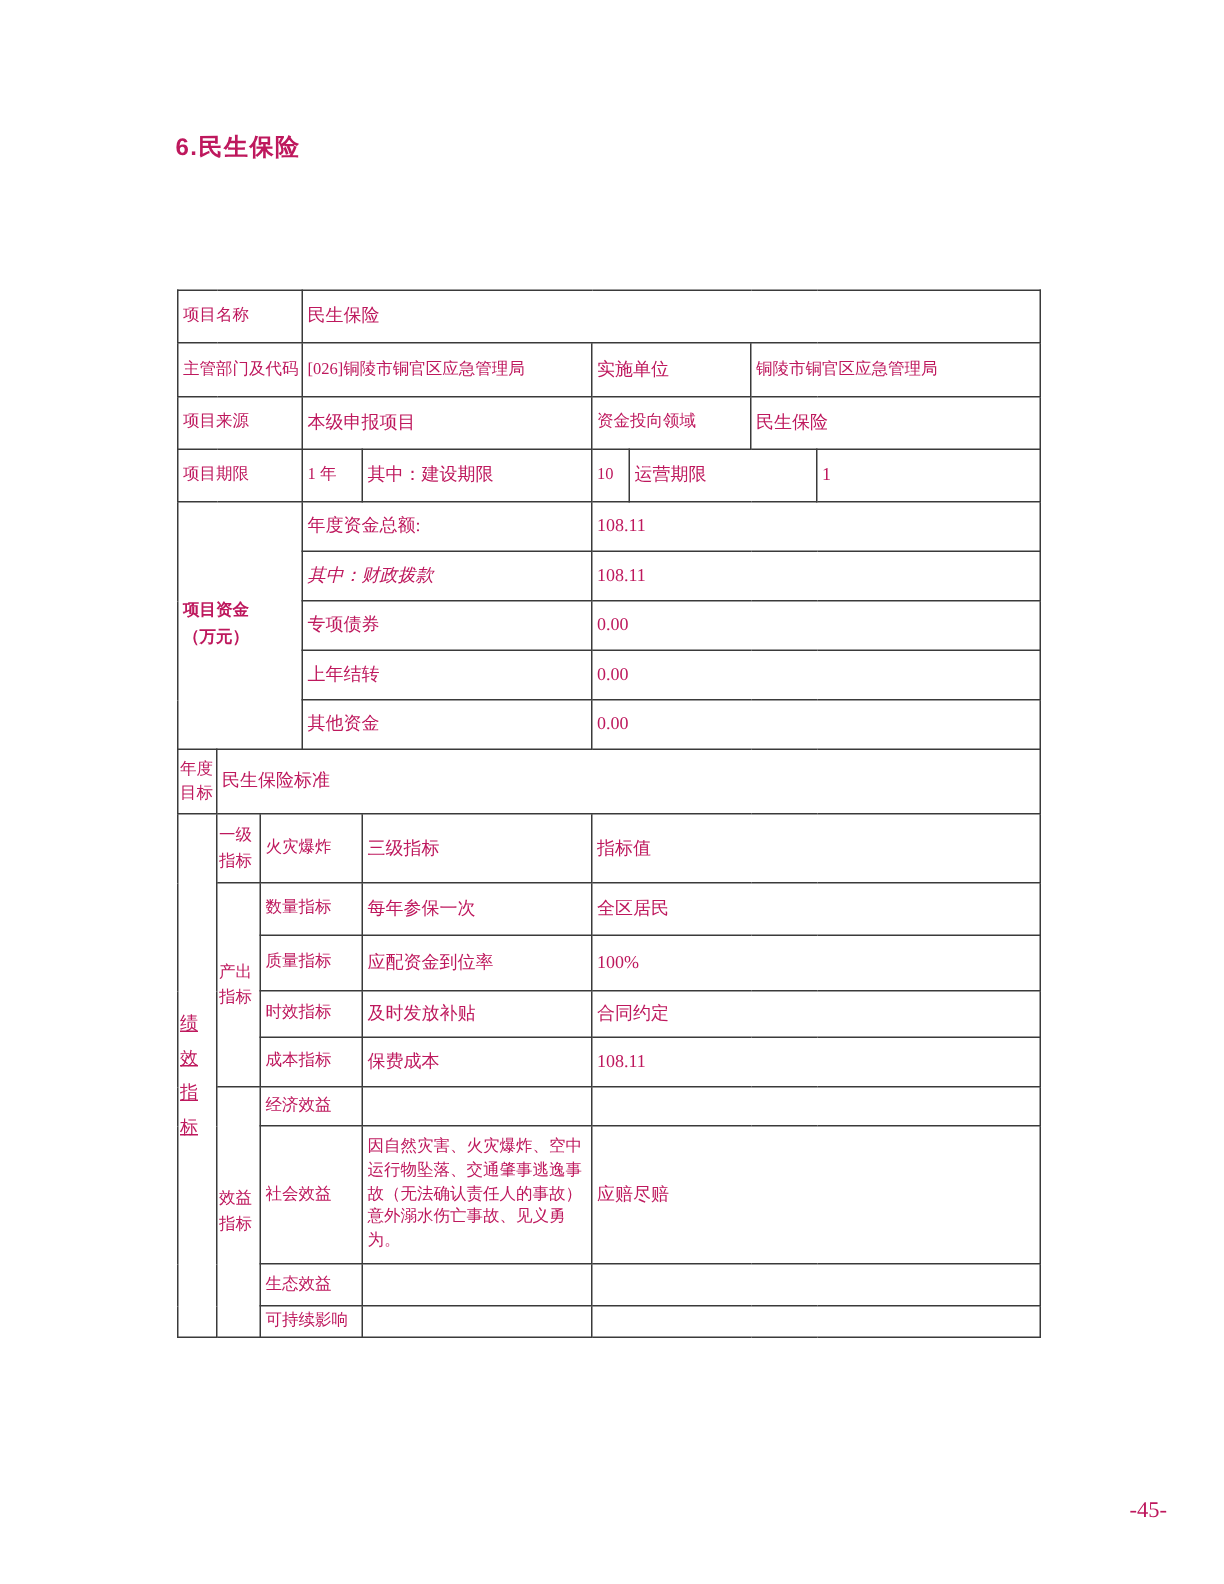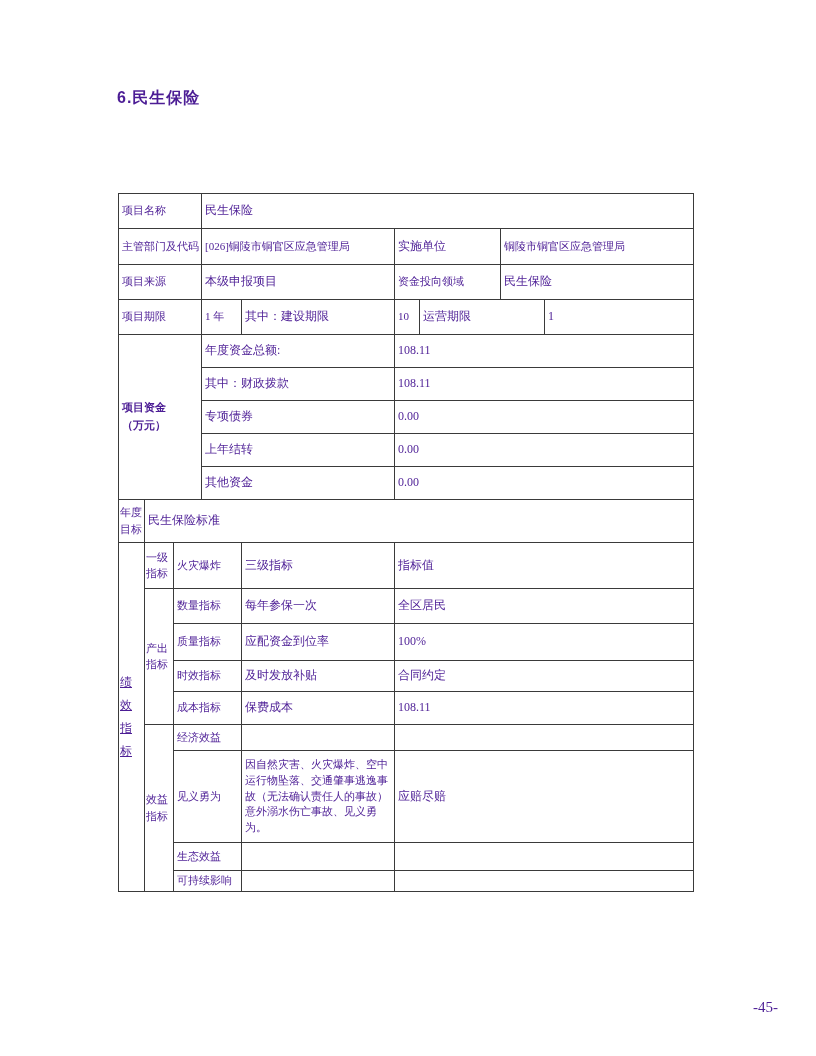--- a/index.html
+++ b/index.html
@@ -1,21 +1,21 @@
 <!DOCTYPE html>
 <html><head>
 <meta charset="utf-8">
 <style>
   html,body { margin:0; padding:0; background:#ffffff; }
   .page {
     position:relative;
     width:816px; height:1056px;
     background:#ffffff;
     font-family:"Liberation Serif","DejaVu Serif",serif;
-    color:#4c1d95;
+    color:#be185d;
     overflow:hidden;
   }
   .section-heading {
     position:absolute; left:117px; top:88px;
     font-family:"Liberation Sans","DejaVu Sans",sans-serif;
     font-weight:bold; font-size:16px; letter-spacing:1px;
   }
   .doc-title {
     position:absolute; left:118px; top:127px; width:575px;
     text-align:center;
@@ -34,21 +34,21 @@
   table.main td {
     border:1px solid #3a3a3a;
     text-align:left; vertical-align:middle;
     padding:2px 3px; line-height:1.45;
     overflow:hidden;
   }
   .sz11 { font-size:11px; }
   .nowrap { white-space:nowrap; }
   .right { text-align:right; padding-right:5px; }
   .ind1 { text-align:left; padding-left:7px; }
-  .ind2 { text-align:left; padding-left:19px; }
+  .ind2 { text-align:left; padding-left:19px;font-style:italic; }
   .ind3 { text-align:left; padding-left:51px; }
   .w1 { display:inline-block; width:1em; line-height:1.9; font-size:12px;text-decoration:underline; }
   .w2 { display:inline-block; width:2em; line-height:1.5; font-size:11px; }
   .w46 { display:inline-block; width:4.6em; line-height:1.6; font-size:11px;font-weight:bold; }
   .goalcell { text-align:left; padding-left:3px; }
   .longtext { font-size:11px; line-height:1.55; padding:3px 2px; }
   .page-number {
     position:absolute; right:38px; top:999px;
     font-size:15px;
   }
@@ -171,21 +171,21 @@
 
     <tr style="height:26px">
       <td rowspan="4" style="padding:1px">
         <span class="w2">效益指标</span>
       </td>
       <td colspan="2" class="sz11 nowrap">经济效益</td>
       <td></td>
       <td colspan="4"></td>
     </tr>
     <tr style="height:92px">
-      <td colspan="2" class="sz11 nowrap">见义勇为</td>
+      <td colspan="2" class="sz11 nowrap">社会效益</td>
       <td class="longtext">因自然灾害、火灾爆炸、空中运行物坠落、交通肇事逃逸事故（无法确认责任人的事故）意外溺水伤亡事故、见义勇为。</td>
       <td colspan="4">应赔尽赔</td>
     </tr>
     <tr style="height:28px">
       <td colspan="2" class="sz11 nowrap">生态效益</td>
       <td></td>
       <td colspan="4"></td>
     </tr>
     <tr style="height:18px">
       <td colspan="2" class="sz11 nowrap">可持续影响</td>

